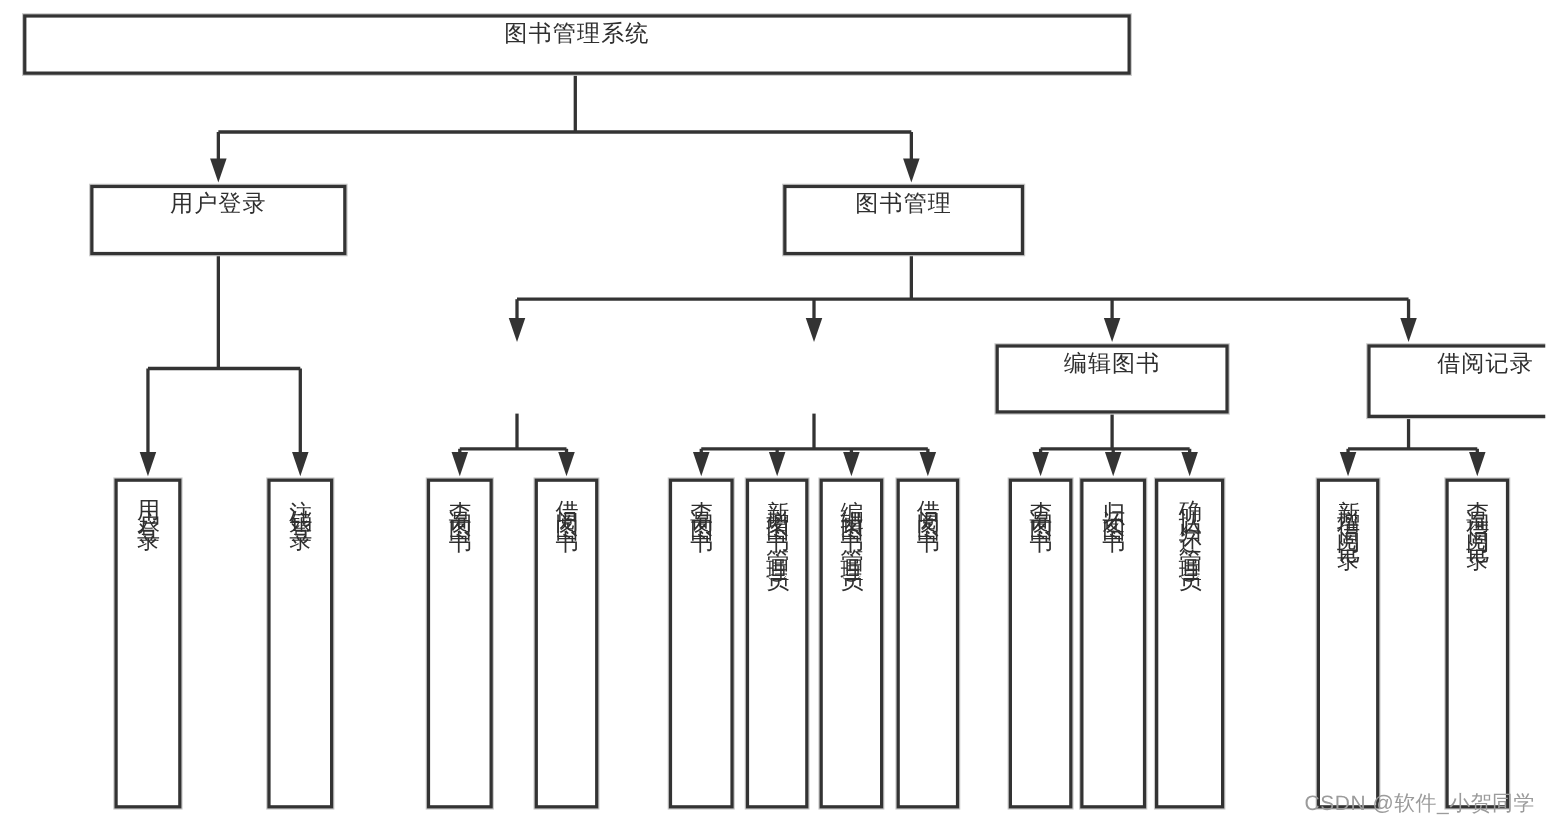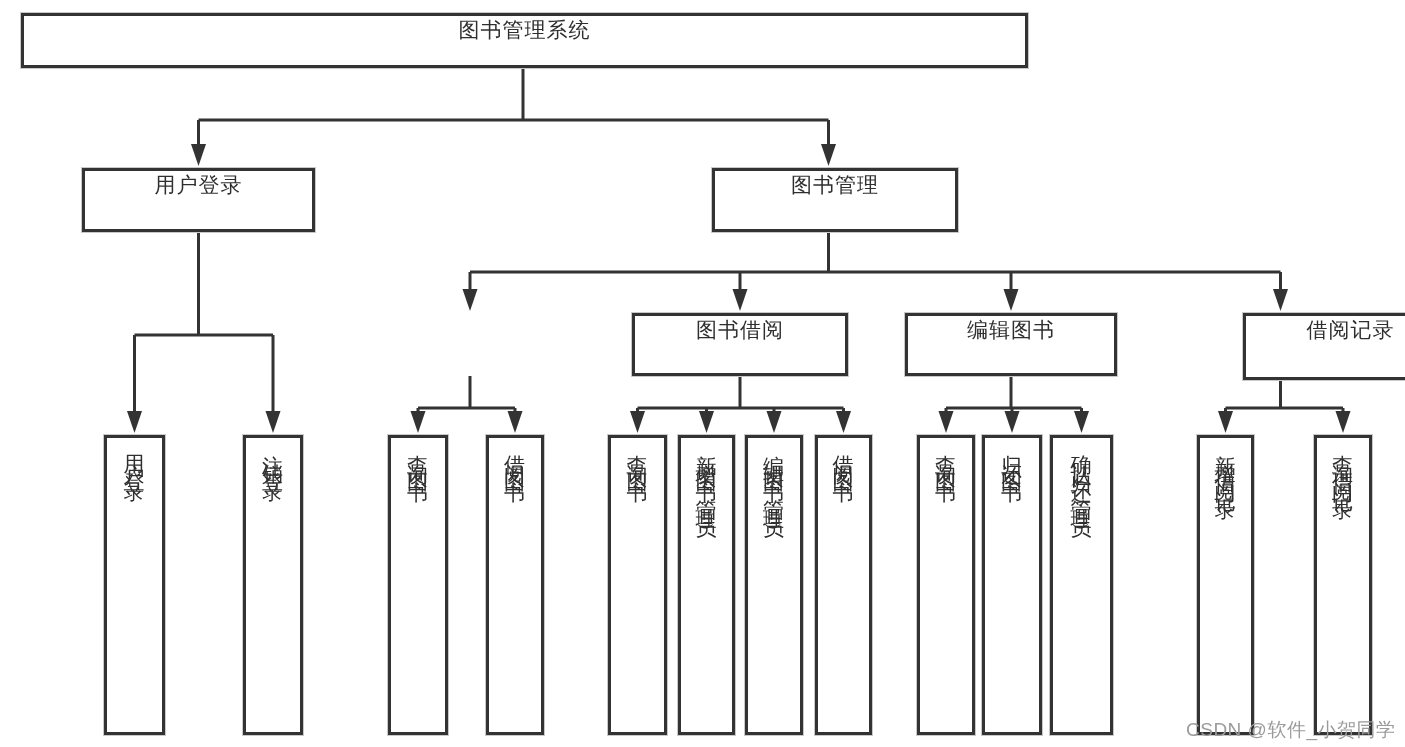--- a/index.html
+++ b/index.html
@@ -117,27 +117,24 @@
     </g>
   </svg>
 
   <div class="node" style="left:21px;top:13px;width:1007px;height:55px">
     <span class="h-label">图书管理系统</span>
   </div>
 
   <div class="node" style="left:82px;top:168px;width:233px;height:64px">
     <span class="h-label">用户登录</span>
   </div>
-  <div class="node" style="left:712px;top:168px;width:246px;height:64px">
+  <div class="node" style="left:712px;top:168px;width:219px;height:64px">
     <span class="h-label">图书管理</span>
   </div>
 
-  <div class="node" style="left:632px;top:313px;width:216px;height:63px">
-    <span class="h-label">图书借阅</span>
-  </div>
   <div class="node" style="left:905px;top:313px;width:212px;height:63px">
     <span class="h-label">编辑图书</span>
   </div>
   <div class="node" style="left:1243px;top:313px;width:215px;height:67px">
     <span class="h-label">借阅记录</span>
   </div>
 
   <div class="node leaf" style="left:104px;width:61px">
     <span class="v-label">用户登录</span>
   </div>

